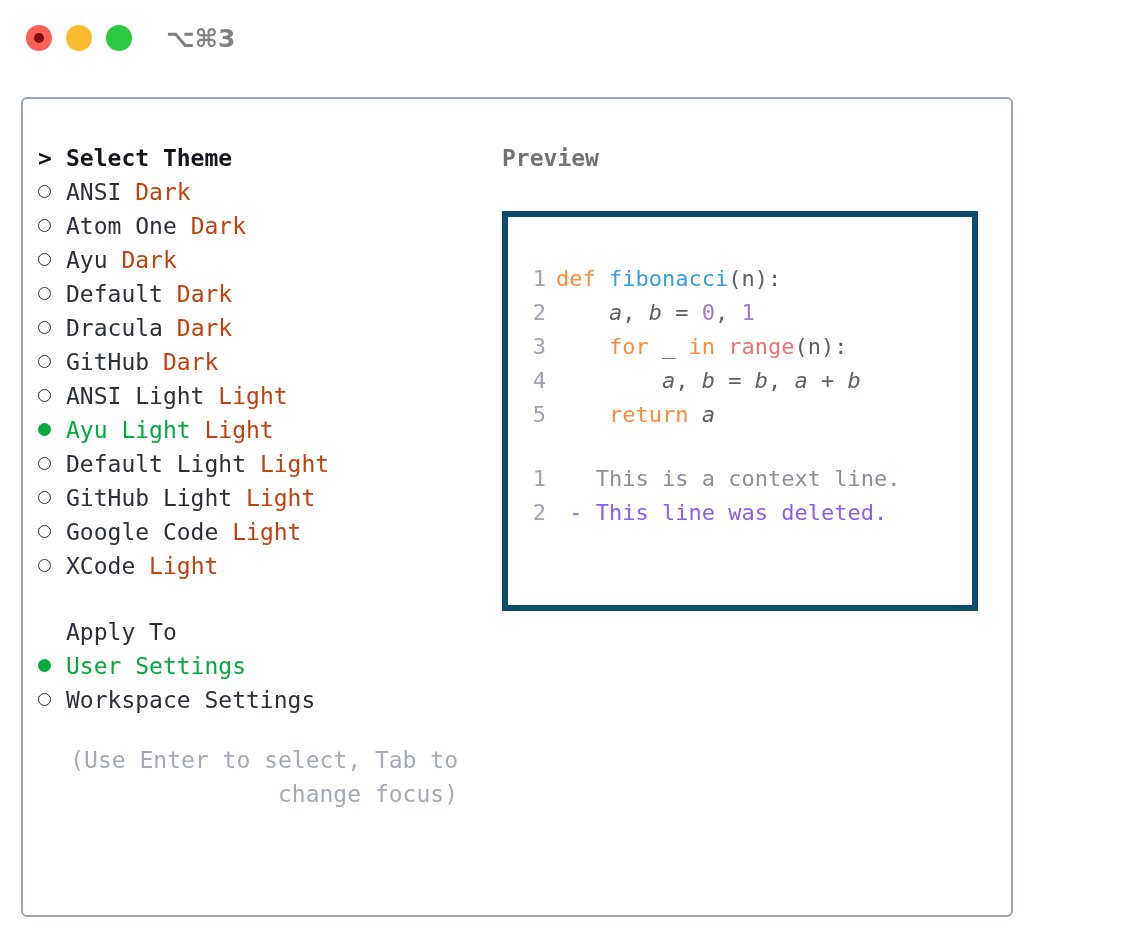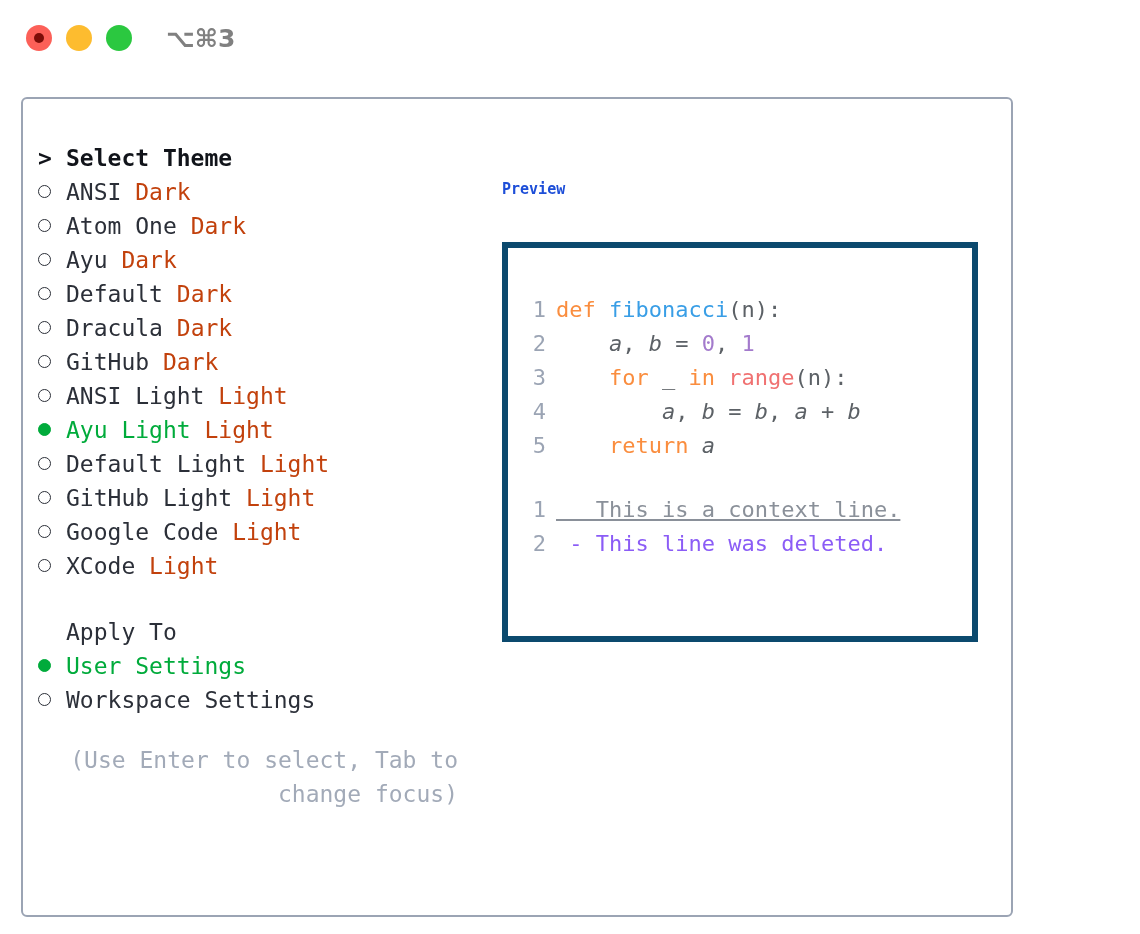--- a/index.html
+++ b/index.html
@@ -142,25 +142,24 @@
 
   
   #right-col {
     position: absolute;
     left: 479px;
     top: 42px;
     width: 500px;
   }
 
   #preview-title {
-    font-size: 15px;
+    font-size: 23px;
     font-weight: bold;
-    color: #1d4ed8;
-    line-height: 34px;
-    margin-top: 31px;
+    color: #737373;
+    line-height: 34px;
   }
 
   #preview-box {
     margin-top: 36px;
     width: 476px;
     height: 400px;
     border: 6px solid #0c4a6e;
     box-sizing: border-box;
     background: #ffffff;
     position: relative;
@@ -189,21 +188,21 @@
 
   .tok-kw   { color: #fa8d3e; }
   .tok-fn   { color: #399ee6; }
   .tok-call { color: #f07171; }
   .tok-num  { color: #a37acc; }
   .tok-var  { color: #5c6166; font-style: italic; }
   .tok-pun  { color: #5c6166; }
 
   .diff-gap { height: 30px; }
 
-  .diff-ctx { color: #8a9099; text-decoration: underline; }
+  .diff-ctx { color: #8a9099; }
   .diff-del { color: #8b5cf6; }
   .diff-add { color: #00c20a; }
 </style>
 </head>
 <body>
 
 <div id="window">
 
   <div id="titlebar">
     <div class="dot dot-close"></div>

